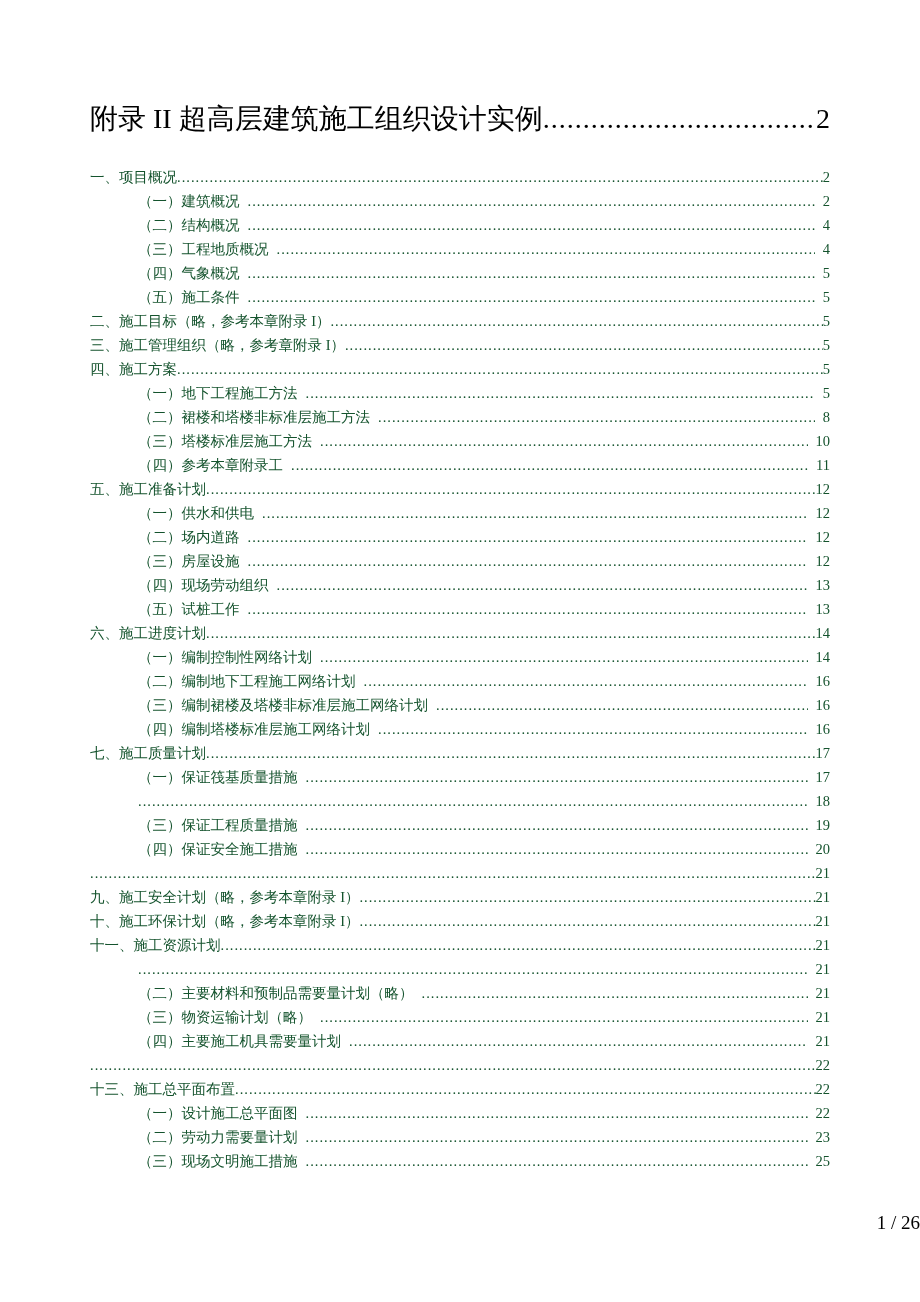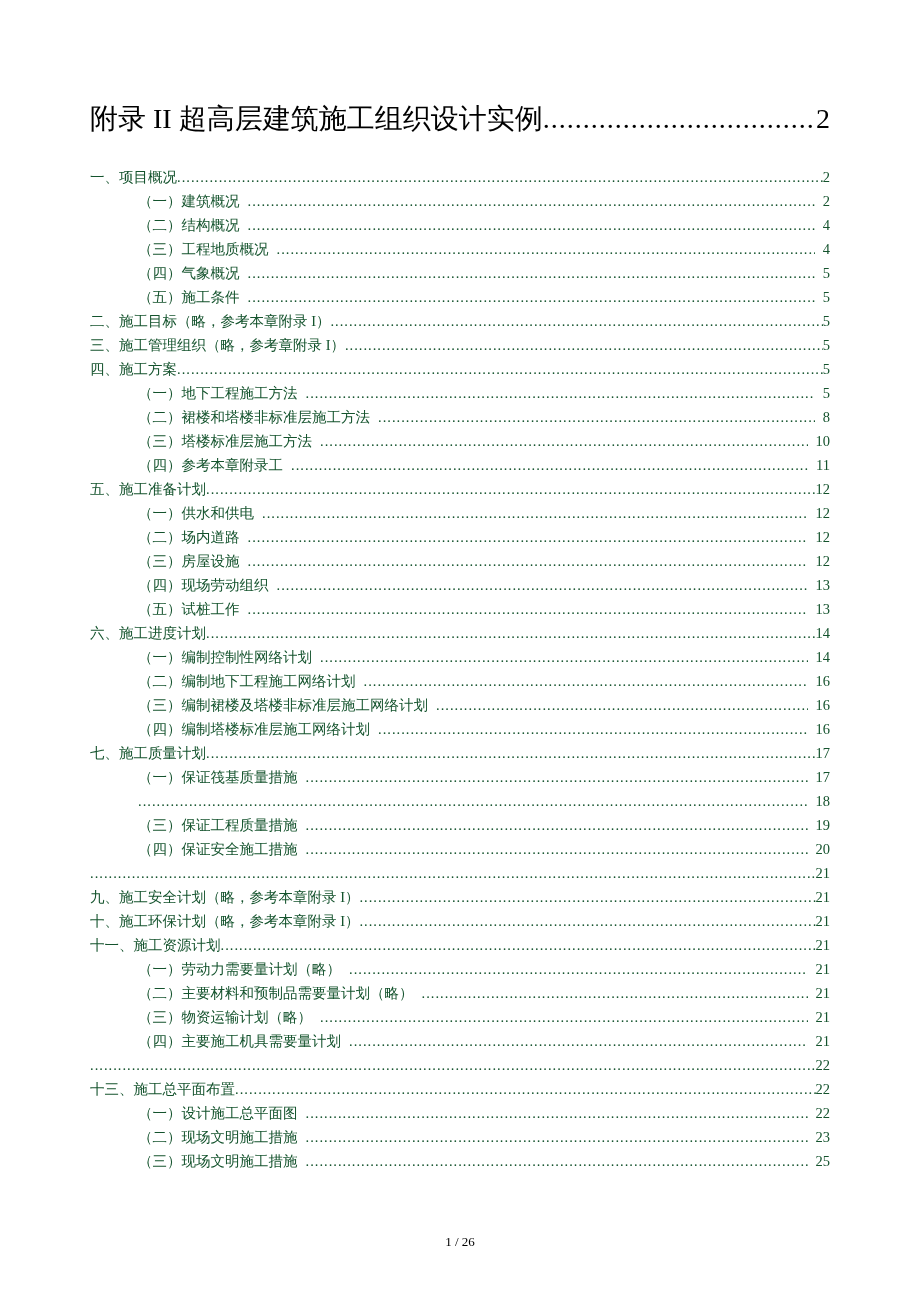--- a/index.html
+++ b/index.html
@@ -43,23 +43,23 @@
   flex: 1 1 auto;
   overflow: hidden;
   letter-spacing: 1px;
 }
 .toc-row .dots::after {
   content: "..................................................................................................................................................................................................................................................................................................................";
 }
 .toc-row .page { flex: 0 0 auto; }
 .footer {
   position: absolute;
-  left: 0; right: 0; bottom: 52px;
-  text-align: center;
-  font-size: 13px;
+  left: 0; right: 0; bottom: 68px;
+  text-align: right;
+  font-size: 19px;
 }
 </style>
 </head>
 <body>
 
 <div class="main-title-row">
   <span class="label">附录 II 超高层建筑施工组织设计实例</span>
   <span class="dots"></span>
   <span class="page">2</span>
 </div>
@@ -222,21 +222,20 @@
       <span class="label">十、施工环保计划（略，参考本章附录 I）</span>
       <span class="dots"></span>
       <span class="page">21</span>
     </div>
     <div class="toc-row level-1">
       <span class="label">十一、施工资源计划</span>
       <span class="dots"></span>
       <span class="page">21</span>
     </div>
     <div class="toc-row level-2">
-      <span class="label">（一）劳动力需要量计划（略）</span>
       <span class="dots"></span>
       <span class="page">21</span>
     </div>
     <div class="toc-row level-2">
       <span class="label">（二）主要材料和预制品需要量计划（略）</span>
       <span class="dots"></span>
       <span class="page">21</span>
     </div>
     <div class="toc-row level-2">
       <span class="label">（三）物资运输计划（略）</span>
@@ -256,21 +255,21 @@
       <span class="label">十三、施工总平面布置</span>
       <span class="dots"></span>
       <span class="page">22</span>
     </div>
     <div class="toc-row level-2">
       <span class="label">（一）设计施工总平面图</span>
       <span class="dots"></span>
       <span class="page">22</span>
     </div>
     <div class="toc-row level-2">
-      <span class="label">（二）现场文明施工措施</span>
+      <span class="label">（二）劳动力需要量计划</span>
       <span class="dots"></span>
       <span class="page">23</span>
     </div>
     <div class="toc-row level-2">
       <span class="label">（三）现场文明施工措施</span>
       <span class="dots"></span>
       <span class="page">25</span>
     </div>
   </div>
 

